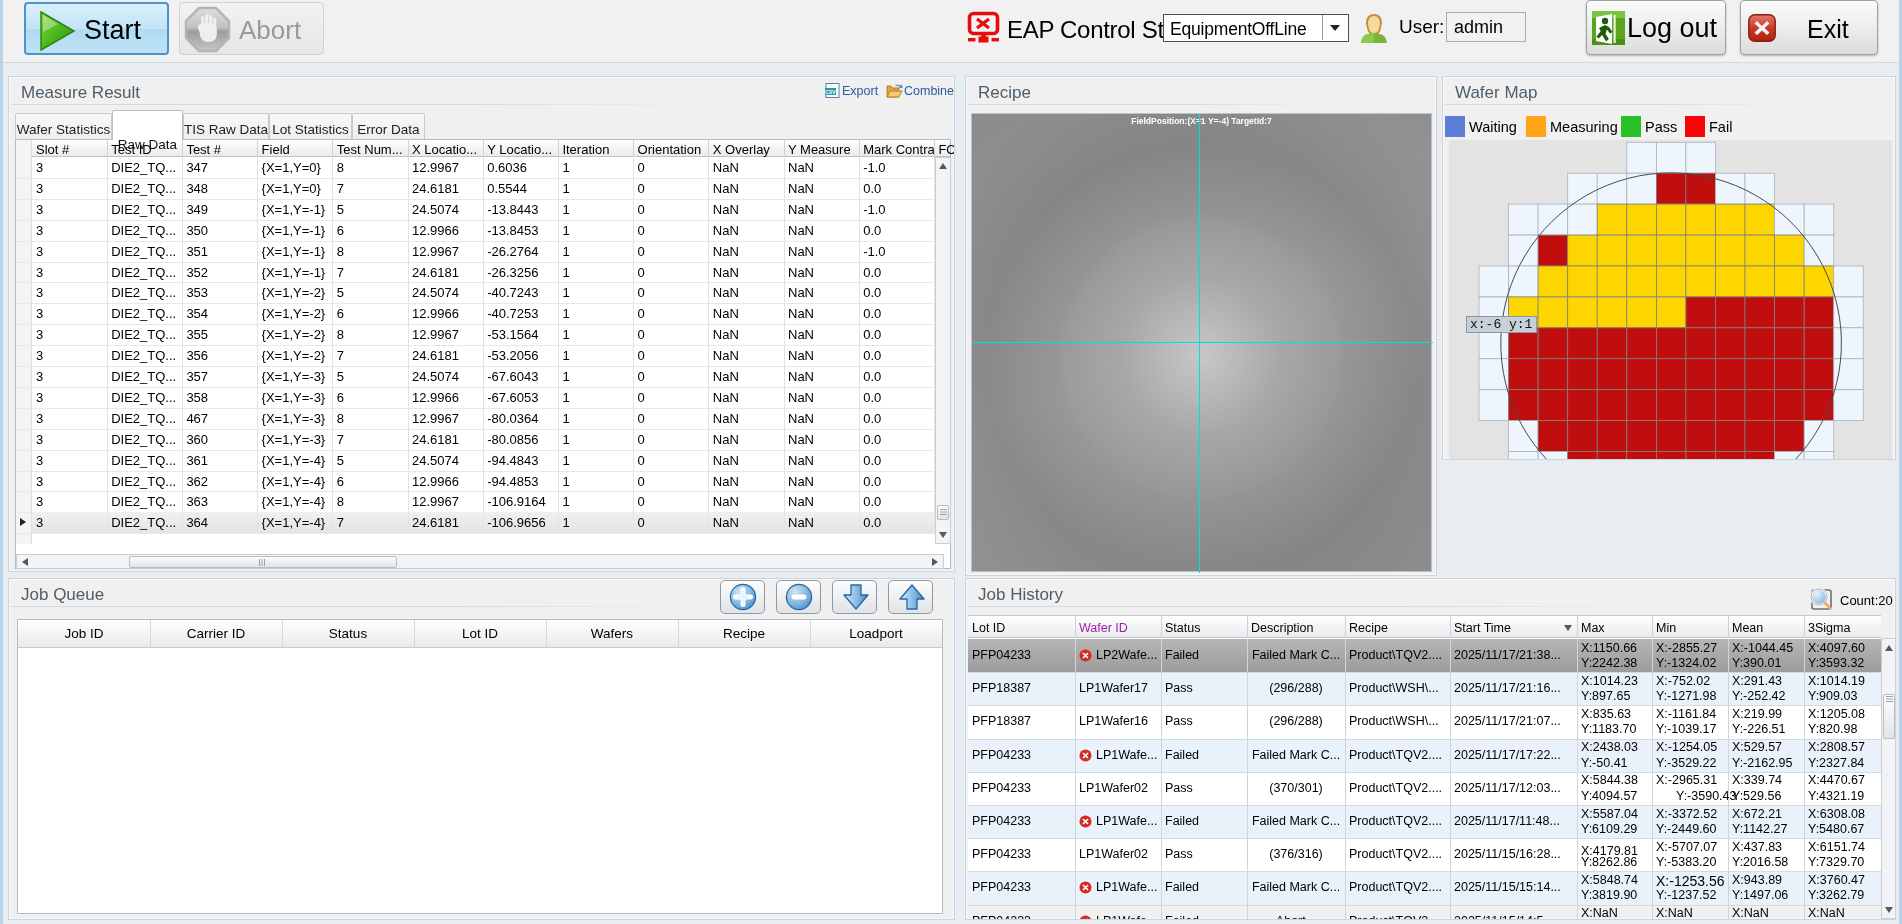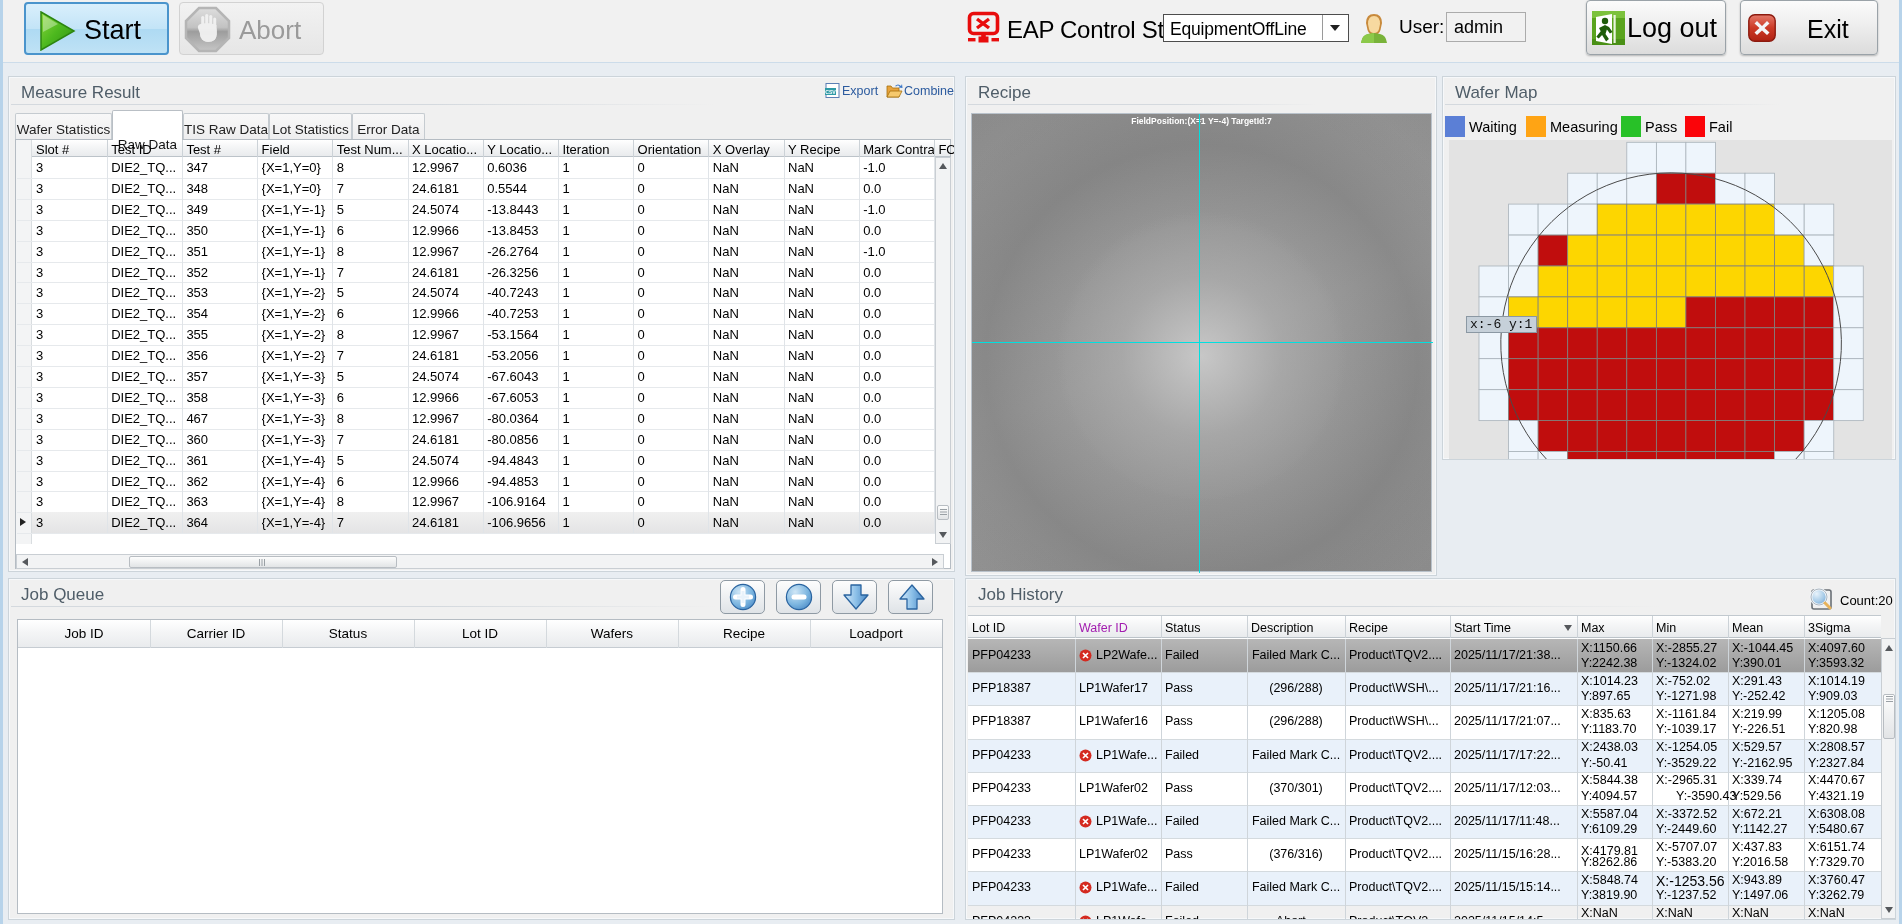--- a/index.html
+++ b/index.html
@@ -142,21 +142,21 @@
 <div class="cell" style="left:403.0px;top:64.5px;z-index:3">X Locatio...</div>
 <div class="abs" style="left:398.5px;top:63px;width:1px;height:17px;background:#ccd2d7;z-index:3"></div>
 <div class="cell" style="left:478.2px;top:64.5px;z-index:3">Y Locatio...</div>
 <div class="abs" style="left:473.7px;top:63px;width:1px;height:17px;background:#ccd2d7;z-index:3"></div>
 <div class="cell" style="left:553.4px;top:64.5px;z-index:3">Iteration</div>
 <div class="abs" style="left:548.9px;top:63px;width:1px;height:17px;background:#ccd2d7;z-index:3"></div>
 <div class="cell" style="left:628.6px;top:64.5px;z-index:3">Orientation</div>
 <div class="abs" style="left:624.1px;top:63px;width:1px;height:17px;background:#ccd2d7;z-index:3"></div>
 <div class="cell" style="left:703.8px;top:64.5px;z-index:3">X Overlay</div>
 <div class="abs" style="left:699.3px;top:63px;width:1px;height:17px;background:#ccd2d7;z-index:3"></div>
-<div class="cell" style="left:779.0px;top:64.5px;z-index:3">Y Recipe</div>
+<div class="cell" style="left:779.0px;top:64.5px;z-index:3">Y Measure</div>
 <div class="abs" style="left:774.5px;top:63px;width:1px;height:17px;background:#ccd2d7;z-index:3"></div>
 <div class="cell" style="left:854.2px;top:64.5px;z-index:3">Mark Contra</div>
 <div class="abs" style="left:849.7px;top:63px;width:1px;height:17px;background:#ccd2d7;z-index:3"></div>
 <div class="cell" style="left:929.4px;top:64.5px;z-index:3">FO</div>
 <div class="abs" style="left:924.9px;top:63px;width:1px;height:17px;background:#ccd2d7;z-index:3"></div>
 <div class="cell" style="left:27.0px;top:83.0px;z-index:3">3</div>
 <div class="cell" style="left:102.2px;top:83.0px;z-index:3">DIE2_TQ...</div>
 <div class="cell" style="left:177.4px;top:83.0px;z-index:3">347</div>
 <div class="cell" style="left:252.6px;top:83.0px;z-index:3">{X=1,Y=0}</div>
 <div class="cell" style="left:327.8px;top:83.0px;z-index:3">8</div>

